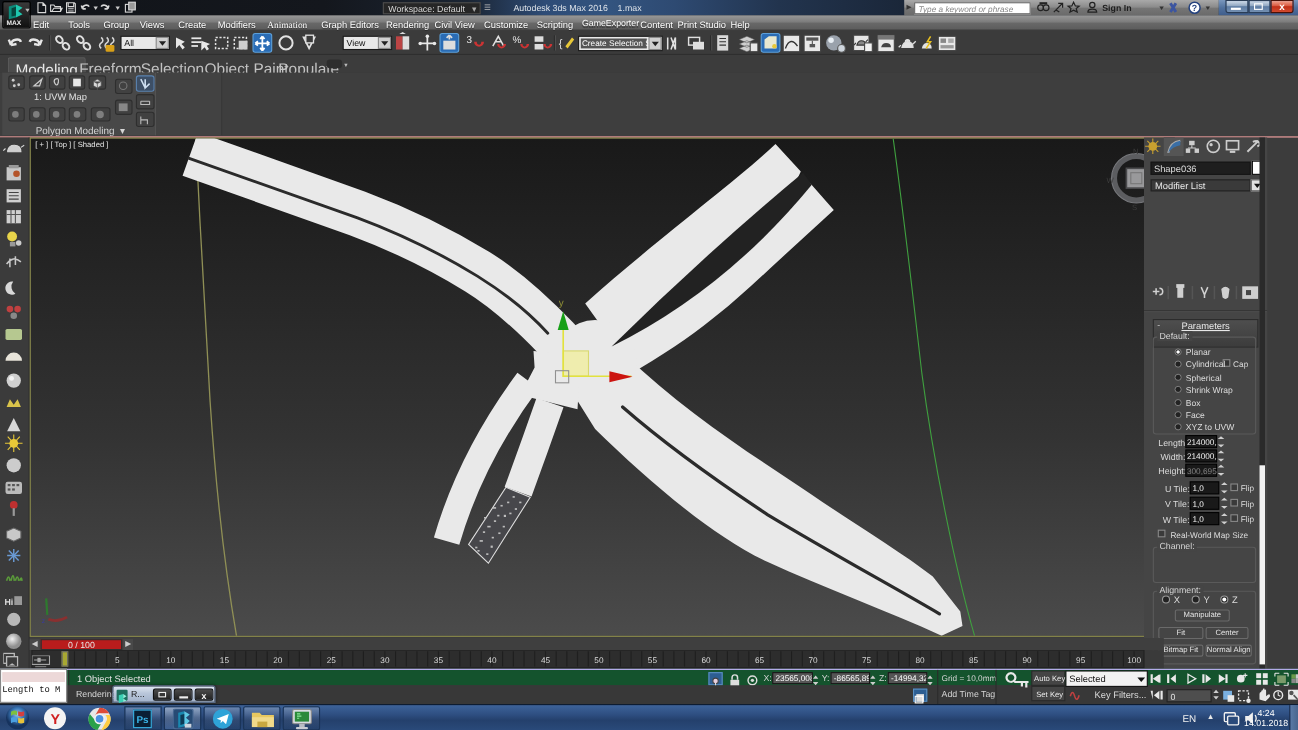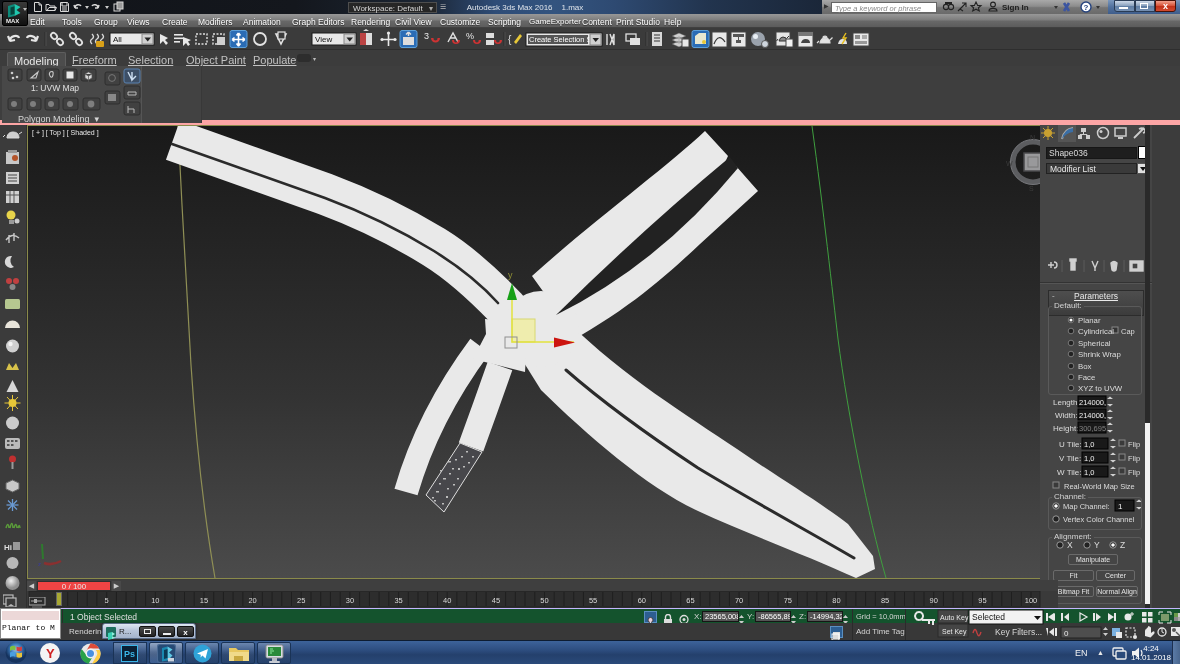--- a/index.html
+++ b/index.html
@@ -23,27 +23,27 @@
   background:linear-gradient(#989898,#7d7d7d 45%,#686868 55%,#5c5c5c);
   border-bottom:1px solid #404040; }
 .menuitem { position:absolute; top:2.5px; color:#fff; font-size:8.5px;
   text-shadow:0 1px 1px rgba(0,0,0,.55); white-space:nowrap; }
 
 
 #toolbar { left:0; top:28px; width:1180px; height:22px; background:#3b3b3b; border-bottom:1px solid #2e2e2e; }
 
 
 #ribbontabs { left:0; top:50px; width:1180px; height:16px; background:#3c3c3c; }
-.rtab { position:absolute; top:2px; height:14px; color:#c2c2c2; font-size:11px; padding:2px 6px 0 6px;text-decoration:underline; }
+.rtab { position:absolute; top:2px; height:14px; color:#c2c2c2; font-size:14px; padding:2px 6px 0 6px;text-decoration:underline; }
 .rtab.active { background:#4c4c4c; border:1px solid #5e5e5e; border-bottom:none; color:#e8e8e8; border-radius:2px 2px 0 0; }
-#ribbonbody { left:0; top:66px; width:1180px; height:59px; background:#3e3e3e; border-bottom:5px solid #fca5a5; }
+#ribbonbody { left:0; top:66px; width:1180px; height:59px; background:#3e3e3e; border-bottom:1px solid #fca5a5; }
 #ribbonpanel { left:2px; top:0; width:140px; height:57px; background:#484848; border-right:1px solid #555; }
 #ribbonpanel2 { left:142px; top:0; width:60px; height:57px; background:#424242; border-right:1px solid #383838;}
 #uvwlabel { left:20px; top:17px; width:70px; text-align:center; color:#e0e0e0; font-size:8.5px; }
-#polylabel { left:18px; top:48px; width:110px; color:#d6d6d6; font-size:9px; }
+#polylabel { left:18px; top:48px; width:110px; text-align:center; color:#d6d6d6; font-size:9px; }
 
 
 #leftbar { left:0; top:125px; width:27px; height:483px; background:#3b3b3b; border-right:1px solid #2f2f2f; }
 
 
 #viewport { left:27px; top:125px; width:1030px; height:454px;
   background:linear-gradient(#191919,#262626 30%,#333 60%,#4b4b4b 100%);
   border:1px solid #8a8a4a; }
 #vplabel { left:32px; top:129px; color:#e8e8e8; font-size:7px; white-space:nowrap; }
 #gutter { left:1058px; top:125px; width:10px; height:483px; background:#3d3d3d; }
@@ -131,21 +131,21 @@
     <div style="position:absolute;left:46px;top:2px;width:11px;height:9px;color:#fff;font-size:9px;font-weight:bold;text-align:center;line-height:9px;">x</div>
   </div>
 
   <div class="abs" id="menubar">
     <span class="menuitem" style="left:30px;">Edit</span>
     <span class="menuitem" style="left:62px;">Tools</span>
     <span class="menuitem" style="left:94px;">Group</span>
     <span class="menuitem" style="left:127px;">Views</span>
     <span class="menuitem" style="left:162px;">Create</span>
     <span class="menuitem" style="left:198px;">Modifiers</span>
-    <span class="menuitem" style="left:243px;">Animation</span>
+    <span class="menuitem" style="left:243px;font-family:Liberation Serif, serif;">Animation</span>
     <span class="menuitem" style="left:292px;">Graph Editors</span>
     <span class="menuitem" style="left:351px;">Rendering</span>
     <span class="menuitem" style="left:395px;">Civil View</span>
     <span class="menuitem" style="left:440px;">Customize</span>
     <span class="menuitem" style="left:488px;">Scripting</span>
     <span class="menuitem" style="left:529px;font-size:8px;">GameExporter</span>
     <span class="menuitem" style="left:582px;">Content</span>
     <span class="menuitem" style="left:616px;">Print Studio</span>
     <span class="menuitem" style="left:664px;">Help</span>
   </div>
@@ -611,32 +611,20 @@
           <rect x="79" y="73" width="6" height="6"></rect>
           <rect x="13" y="87" width="6" height="6"></rect>
         </g>
         <g font-family="Liberation Sans" font-size="7.5" fill="#dcdcdc">
           <text x="88" y="51.5">Flip</text>
           <text x="88" y="65.5">Flip</text>
           <text x="88" y="79.5">Flip</text>
         </g>
       </svg>
     </div>
-    <div class="abs" style="left:0;top:372px;width:112px;height:40px;">
-      <svg width="112" height="40">
-        <circle cx="16" cy="9" r="3.2" fill="#222" stroke="#9a9a9a"></circle>
-        <circle cx="16" cy="9" r="1.8" fill="#fff"></circle>
-        <circle cx="16" cy="22" r="3.2" fill="#222" stroke="#9a9a9a"></circle>
-        <text x="23" y="12" font-size="7.5" fill="#dcdcdc" font-family="Liberation Sans">Map Channel:</text>
-        <rect x="75" y="3" width="19" height="11" fill="#191919" stroke="#000"></rect>
-        <text x="78" y="12" font-size="8" fill="#f0f0f0" font-family="Liberation Sans">1</text>
-        <path d="M96 5 l6 0 l-3 -2.5 Z M96 10 l6 0 l-3 2.5 Z" fill="#cfcfcf"></path>
-        <text x="23" y="25" font-size="7.5" fill="#dcdcdc" font-family="Liberation Sans">Vertex Color Channel</text>
-      </svg>
-    </div>
     <div class="abs" style="left:0;top:412px;width:112px;height:16px;">
       <svg width="112" height="16">
         <circle cx="20" cy="8" r="3.2" fill="#222" stroke="#9a9a9a"></circle>
         <circle cx="47" cy="8" r="3.2" fill="#222" stroke="#9a9a9a"></circle>
         <circle cx="73" cy="8" r="3.2" fill="#222" stroke="#9a9a9a"></circle>
         <circle cx="73" cy="8" r="1.8" fill="#fff"></circle>
         <text x="27" y="11" font-size="8.5" fill="#dcdcdc" font-family="Liberation Sans">X</text>
         <text x="54" y="11" font-size="8.5" fill="#dcdcdc" font-family="Liberation Sans">Y</text>
         <text x="80" y="11" font-size="8.5" fill="#dcdcdc" font-family="Liberation Sans">Z</text>
       </svg>
@@ -651,21 +639,21 @@
     <div class="btn" style="left:13px;top:445px;width:41px;height:11px;">Fit</div>
     <div class="btn" style="left:56px;top:445px;width:39px;height:11px;">Center</div>
     <div class="btn" style="left:13px;top:461px;width:41px;height:11px;">Bitmap Fit</div>
     <div class="btn" style="left:56px;top:461px;width:42px;height:11px;">Normal Align</div>
 
     <div class="abs" style="left:105px;top:0;width:5px;height:483px;background:#2a2a2a;"></div>
     <div class="abs" style="left:105px;top:298px;width:5px;height:181px;background:#f2f2f2;"></div>
   </div>
   <div class="abs" id="botA">
     <div class="abs" style="left:0px;top:1px;width:9px;height:10px;background:#494949;color:#ccc;font-size:7px;text-align:center;line-height:10px;">◀</div>
-    <div class="abs" style="left:10px;top:1px;width:74px;height:10px;background:#ef4444;border:1px solid #303030;color:#e8e8e8;font-size:8px;text-align:center;line-height:9px;">0 / 100</div>
+    <div class="abs" style="left:10px;top:1px;width:74px;height:10px;background:#b91c1c;border:1px solid #303030;color:#e8e8e8;font-size:8px;text-align:center;line-height:9px;">0 / 100</div>
     <div class="abs" style="left:85px;top:1px;width:9px;height:10px;background:#494949;color:#ccc;font-size:7px;text-align:center;line-height:10px;">▶</div>
   </div>
   <div class="abs" id="botB">
     <svg width="1031" height="17" style="position:absolute;left:0;top:0;">
       <rect x="2" y="0" width="1011" height="16" fill="#2d2d2d" stroke="#222"></rect>
       <g id="ticks" stroke="#1c1c1c" stroke-width="1"></g>
     </svg>
     <svg width="1031" height="17" style="position:absolute;left:0;top:0;" id="rulersvg">
         <line x1="31.0" y1="1" x2="31.0" y2="15" stroke="#1f1f1f" stroke-width="1"></line>
         <line x1="40.7" y1="1" x2="40.7" y2="15" stroke="#1f1f1f" stroke-width="1"></line>
@@ -916,21 +904,21 @@
           <path d="M257 21 l0 3 l2 1" stroke="#e8e8e8" fill="none"></path>
         <rect x="266" y="19" width="9" height="9" fill="#e8e8e8"></rect>
           <circle cx="269" cy="22" r="2" fill="#555"></circle>
           <path d="M271 24 l4 4" stroke="#555" stroke-width="1.5"></path>
       </g>
     </svg>
   </div>
 
   <div class="abs" style="left:0px;top:608px;width:61px;height:31px;background:#fff;border:1px solid #888;z-index:20;">
     <div style="position:absolute;left:1px;top:2px;width:57px;height:9px;background:#ecd8d8;"></div>
-    <div style="position:absolute;left:1px;top:14px;color:#111;font-size:8px;font-family:'Liberation Mono',monospace;white-space:nowrap;">Planar to M</div>
+    <div style="position:absolute;left:1px;top:14px;color:#111;font-size:8px;font-family:'Liberation Mono',monospace;white-space:nowrap;">Length to M</div>
   </div>
   <div class="abs" id="taskbar">
 
     <svg width="30" height="24" style="position:absolute;left:2px;top:0;">
       <circle cx="14" cy="11.5" r="10.5" fill="url(#orb)"></circle>
       <defs>
           <radialGradient id="orb" cx="0.5" cy="0.35">
             <stop offset="0" stop-color="#9ec7ef"></stop>
             <stop offset="0.55" stop-color="#3875b5"></stop>
             <stop offset="1" stop-color="#16335e"></stop>

